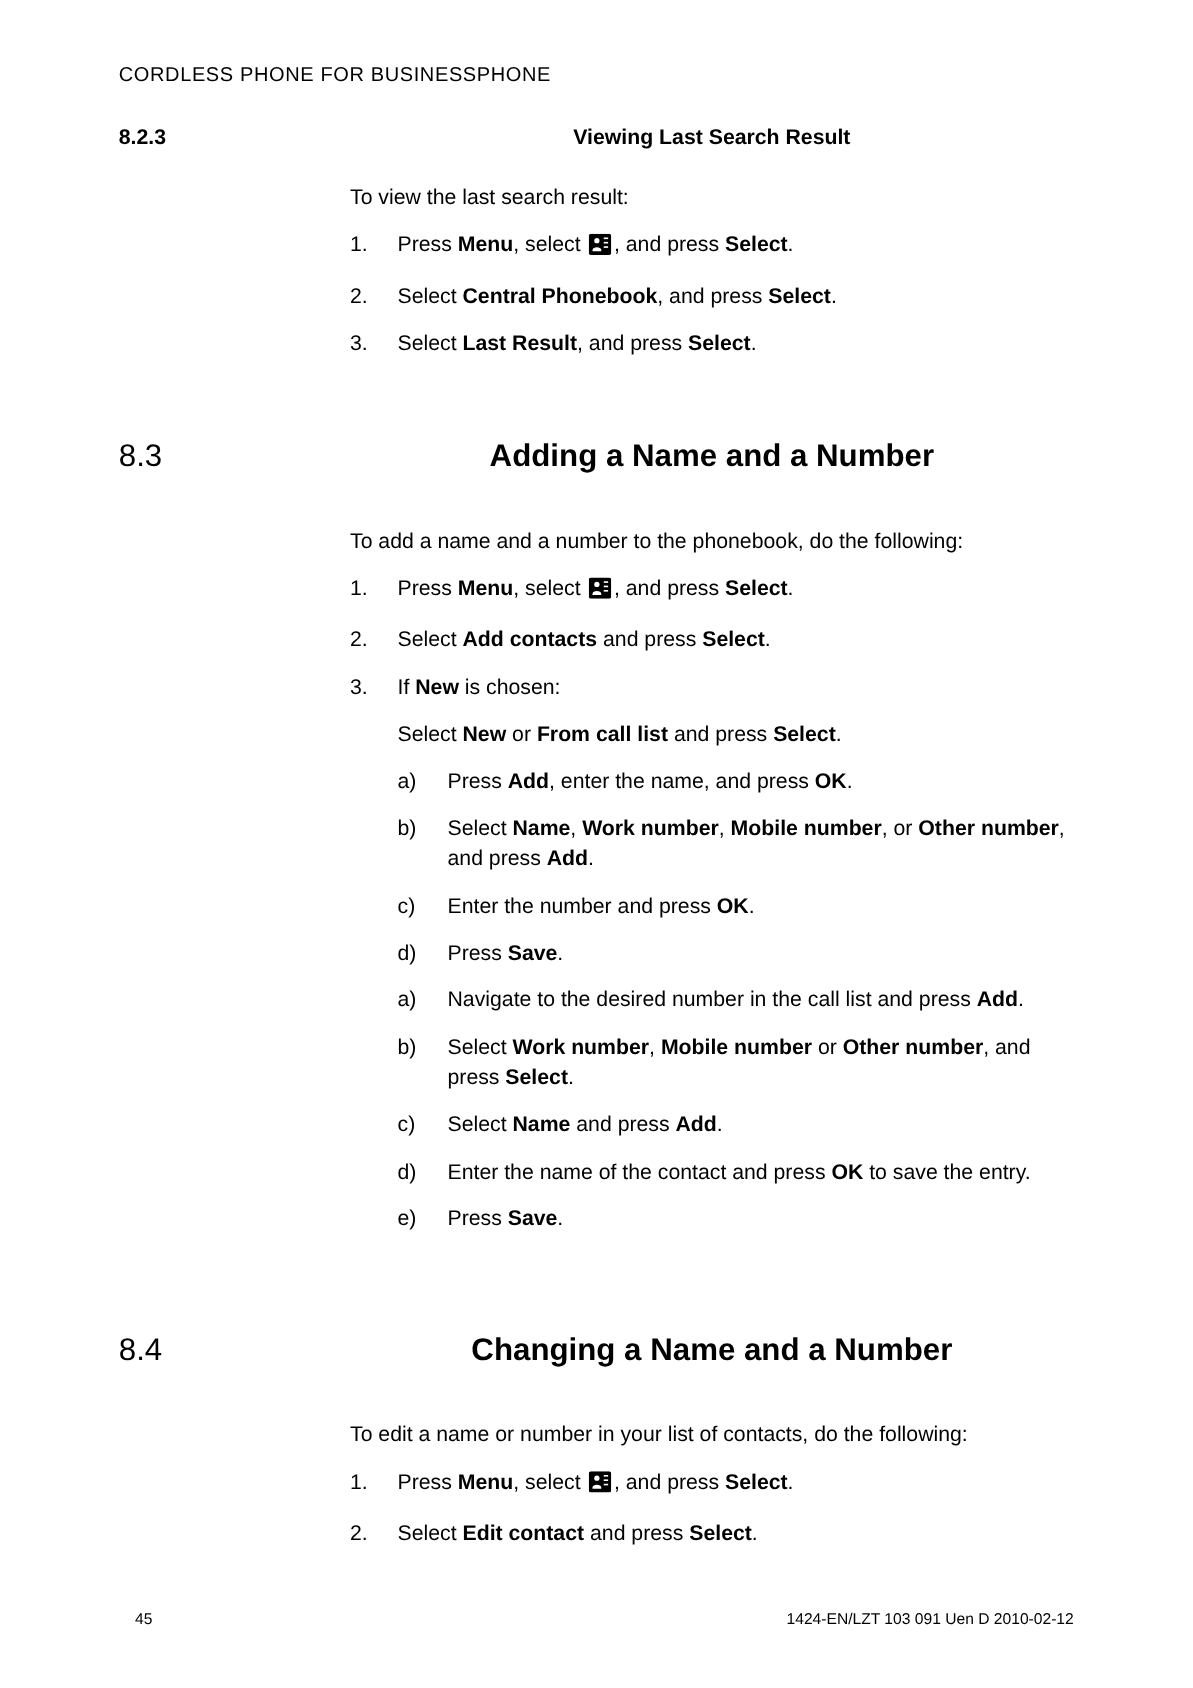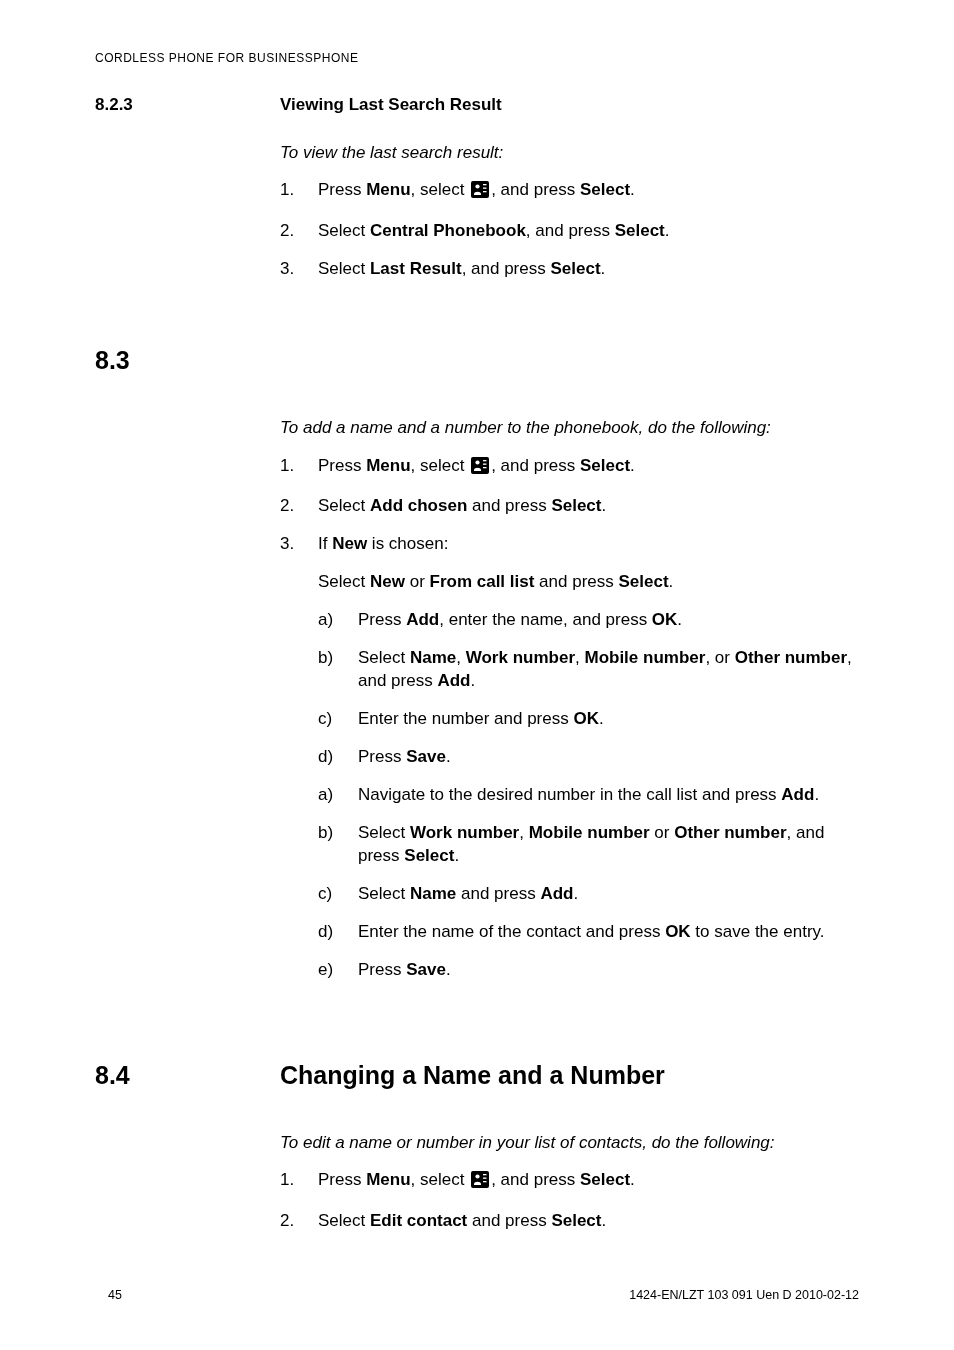--- a/index.html
+++ b/index.html
@@ -9,48 +9,48 @@
     background:#fff;
     font-family:Arial, Helvetica, sans-serif;
     color:#000;
     font-size:17px;
     line-height:1.4;
     position:relative;
     box-sizing:border-box;
     padding:50px 95px 0 95px;
   }
   .running-header{
-    font-size:12px;
+    font-size:16px;
     letter-spacing:0.3px;
     color:#000;
     margin-bottom:26px;
   }
   .section{
     display:flex;
     align-items:flex-start;
     margin-bottom:10px;
   }
   .section-number{
     width:185px;
     flex:0 0 185px;
   }
   .section-body{
     flex:1;
+    text-align:center;
   }
   .h3-number{ font-size:17px; font-weight:700;text-align:right; }
   .h3-title{ font-size:17px; font-weight:700; }
-  .h2-number{ font-size:25px; font-weight:700;margin-top:28px; }
+  .h2-number{ font-size:25px; font-weight:400;margin-top:28px; }
   .h2-title{ font-size:25px; font-weight:700; }
   .gap-large{ height:48px; }
   .gap-med{ height:28px; }
   .gap-small{ height:14px; }
   .intro{
     margin-left:185px;
     margin-bottom:14px;
-    font-style:italic;
   }
   .ol-num{
     margin-left:185px;
     margin-bottom:8px;
   }
   .ol-num .li{
     display:flex;
     align-items:flex-start;
     margin-bottom:14px;
   }
@@ -125,20 +125,21 @@
     <div class="li-body">
       <span>Select </span><b>Last Result</b><span>, and press </span><b>Select</b><span>.</span>
     </div>
   </div>
 </div>
 
 <div class="gap-large"></div>
 
 <div class="section">
   <div class="section-number"><span class="h2-number">8.3</span></div>
+  <div class="section-body"><span class="h2-title">Adding a Name and a Number</span></div>
 </div>
 <div class="gap-med"></div>
 <div class="intro">To add a name and a number to the phonebook, do the following:</div>
 
 <div class="ol-num">
   <div class="li">
     <div class="marker">1.</div>
     <div class="li-body">
       <span>Press </span><b>Menu</b><span>, select </span><span class="icon"><svg width="18" height="17" viewBox="0 0 18 17">
             <rect x="0" y="0" width="18" height="17" rx="2" fill="#000"></rect>
@@ -146,21 +147,21 @@
             <path d="M3 13 C3 10 10 10 10 13 L10 14 L3 14 Z" fill="#fff"></path>
             <rect x="12" y="3" width="3.5" height="1.3" fill="#fff"></rect>
             <rect x="12" y="6.5" width="3.5" height="1.3" fill="#fff"></rect>
             <rect x="12" y="10" width="3.5" height="1.3" fill="#fff"></rect>
           </svg></span><span>, and press </span><b>Select</b><span>.</span>
     </div>
   </div>
   <div class="li">
     <div class="marker">2.</div>
     <div class="li-body">
-      <span>Select </span><b>Add chosen</b><span> and press </span><b>Select</b><span>.</span>
+      <span>Select </span><b>Add contacts</b><span> and press </span><b>Select</b><span>.</span>
     </div>
   </div>
   <div class="li">
     <div class="marker">3.</div>
     <div class="li-body">
       <div class="sub-line">
         <span>If </span><b>New</b><span> is chosen:</span>
       </div>
       <div class="sub-line">
         <span>Select </span><b>New</b><span> or </span><b>From call list</b><span> and press </span><b>Select</b><span>.</span>

